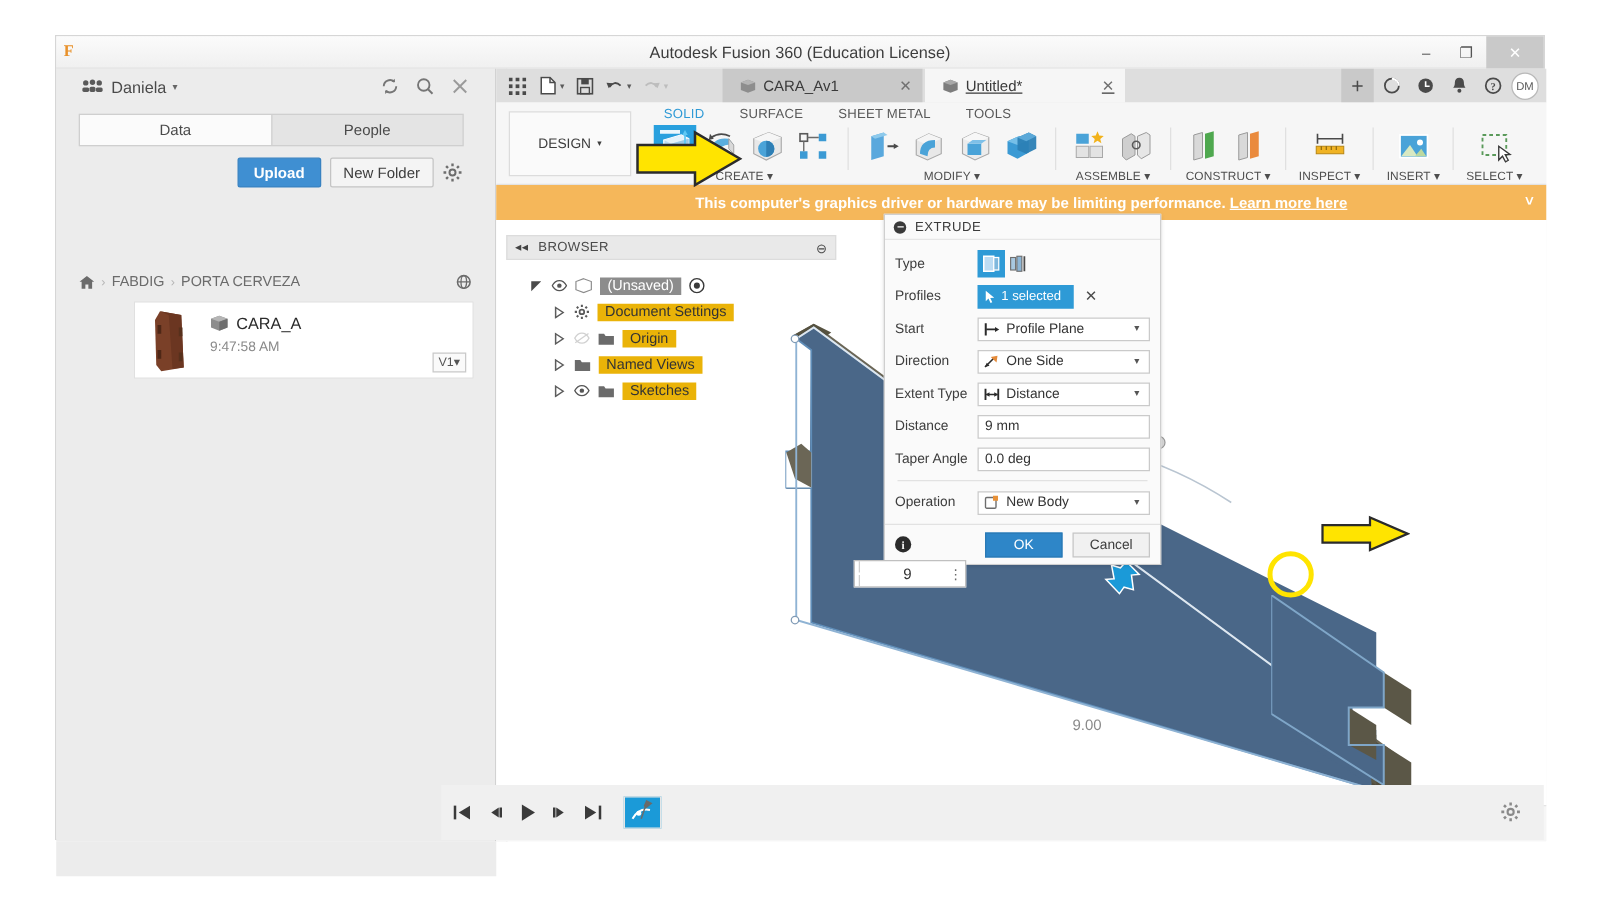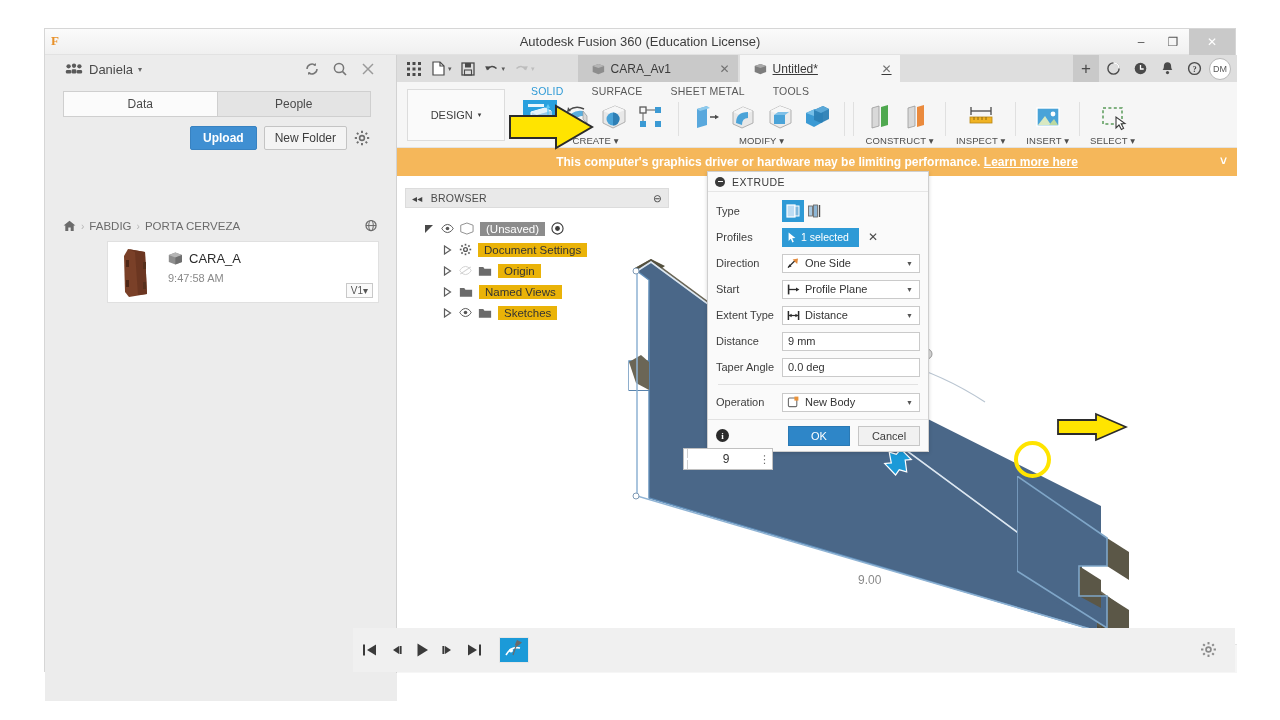--- a/index.html
+++ b/index.html
@@ -600,20 +600,43 @@
               </div>
             </div>
             <div class="grp-label">
               <span>MODIFY</span>
               <span>▾</span>
             </div>
           </div>
 
           <div class="grp-sep"></div>
 
+          <div class="grp">
+            <div class="grp-icons">
+              <div class="ic-wrap">
+                <svg class="ic" viewBox="0 0 30 30">
+                  <rect x="4" y="5" width="10" height="8" fill="#4aa3d8"></rect>
+                  <rect x="4" y="15" width="10" height="9" fill="#e3e3e3" stroke="#a8a8a8" stroke-width=".8"></rect>
+                  <rect x="15" y="15" width="10" height="9" fill="#e3e3e3" stroke="#a8a8a8" stroke-width=".8"></rect>
+                  <path d="M21 3 l1.4 3.4 3.6.3-2.8 2.4.9 3.5-3.1-2-3.1 2 .9-3.5-2.8-2.4 3.6-.3z" fill="#f2b21a"></path>
+                </svg>
+              </div>
+              <div class="ic-wrap">
+                <svg class="ic" viewBox="0 0 30 30">
+                  <path d="M4 9 L11 5 L14 7 L14 22 L7 26 L4 23Z" fill="#cfcfcf" stroke="#9a9a9a" stroke-width=".8"></path>
+                  <path d="M16 7 L23 4 L26 6 L26 21 L19 25 L16 22Z" fill="#e6e6e6" stroke="#9a9a9a" stroke-width=".8"></path>
+                  <circle cx="15" cy="14" r="3" fill="none" stroke="#5a5a5a" stroke-width="1.3"></circle>
+                </svg>
+              </div>
+            </div>
+            <div class="grp-label">
+              <span>ASSEMBLE</span>
+              <span>▾</span>
+            </div>
+          </div>
 
           <div class="grp-sep"></div>
 
           <div class="grp">
             <div class="grp-icons">
               <div class="ic-wrap">
                 <svg class="ic" viewBox="0 0 30 30">
                   <path d="M6 6 L13 4 L13 24 L6 26Z" fill="#d9d9d9" stroke="#9a9a9a" stroke-width=".8"></path>
                   <path d="M15 5 L22 3 L22 23 L15 25Z" fill="#4fa84f"></path>
                 </svg>
@@ -964,44 +987,44 @@
               <svg width="9" height="11" viewBox="0 0 9 11">
                 <path d="M0.6 0.6 L0.6 9 L2.8 6.8 L4.4 10.4 L5.8 9.8 L4.2 6.3 L7.4 6.1Z" fill="#ffffff"></path>
               </svg>
               <span>1 selected</span>
             </div>
             <span class="chip-x">✕</span>
           </div>
         </div>
 
         <div class="ex-row">
+          <div class="ex-lbl">Start</div>
+          <div class="ex-ctl">
+            <div class="ex-select">
+              <svg width="13" height="11" viewBox="0 0 13 11">
+                <line x1="1.6" y1="0.6" x2="1.6" y2="10.4" stroke="#2b2b2b" stroke-width="1.6"></line>
+                <line x1="2" y1="5.5" x2="10" y2="5.5" stroke="#2b2b2b" stroke-width="1.3"></line>
+                <path d="M12.4 5.5 l-3.4 -2 v4z" fill="#2b2b2b"></path>
+              </svg>
+              <span>Profile Plane</span>
+              <span class="cv">▼</span>
+            </div>
+          </div>
+        </div>
+
+        <div class="ex-row">
           <div class="ex-lbl">Direction</div>
           <div class="ex-ctl">
             <div class="ex-select">
               <svg width="13" height="11" viewBox="0 0 13 11">
                 <path d="M1 9.6 L8.6 2" stroke="#2b2b2b" stroke-width="1.3"></path>
                 <path d="M11 0.6 L10.2 6 L5.6 1.6Z" fill="#e48a3a"></path>
                 <path d="M1 9.6 L4.6 8.6 L2.4 6.2Z" fill="#2b2b2b"></path>
               </svg>
               <span>One Side</span>
-              <span class="cv">▼</span>
-            </div>
-          </div>
-        </div>
-
-        <div class="ex-row">
-          <div class="ex-lbl">Start</div>
-          <div class="ex-ctl">
-            <div class="ex-select">
-              <svg width="13" height="11" viewBox="0 0 13 11">
-                <line x1="1.6" y1="0.6" x2="1.6" y2="10.4" stroke="#2b2b2b" stroke-width="1.6"></line>
-                <line x1="2" y1="5.5" x2="10" y2="5.5" stroke="#2b2b2b" stroke-width="1.3"></line>
-                <path d="M12.4 5.5 l-3.4 -2 v4z" fill="#2b2b2b"></path>
-              </svg>
-              <span>Profile Plane</span>
               <span class="cv">▼</span>
             </div>
           </div>
         </div>
 
         <div class="ex-row">
           <div class="ex-lbl">Extent Type</div>
           <div class="ex-ctl">
             <div class="ex-select">
               <svg width="13" height="11" viewBox="0 0 13 11">

